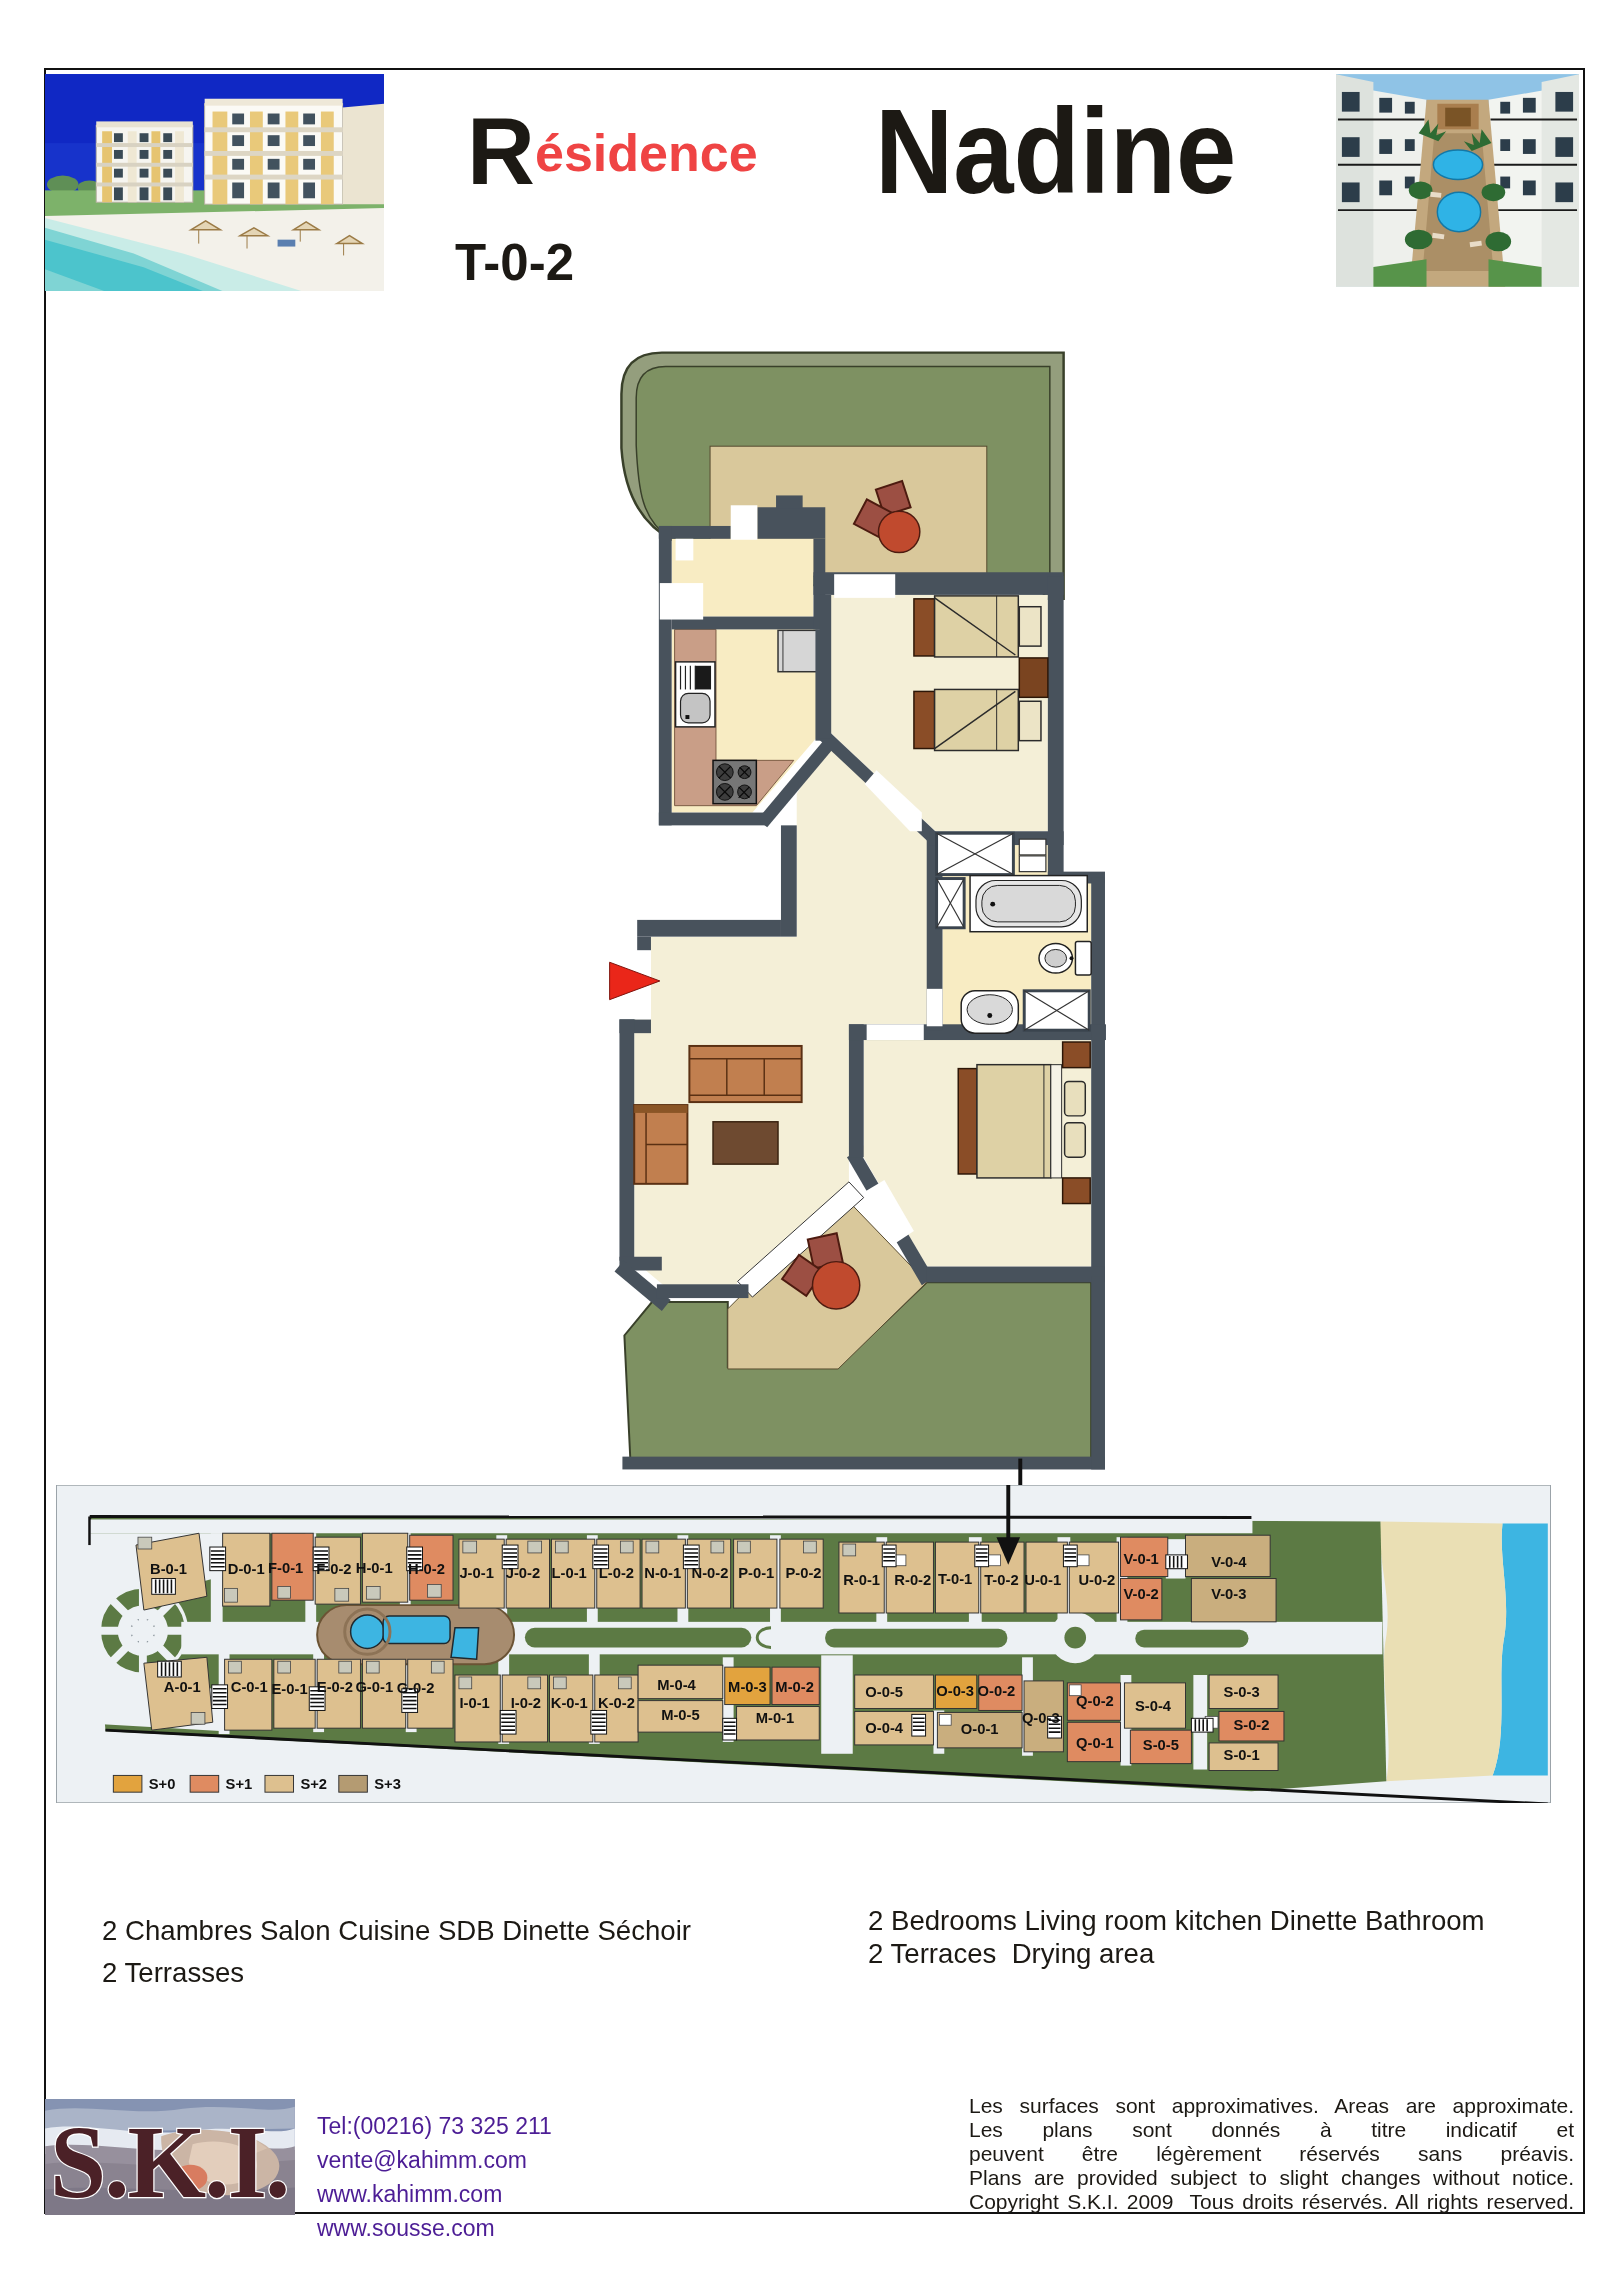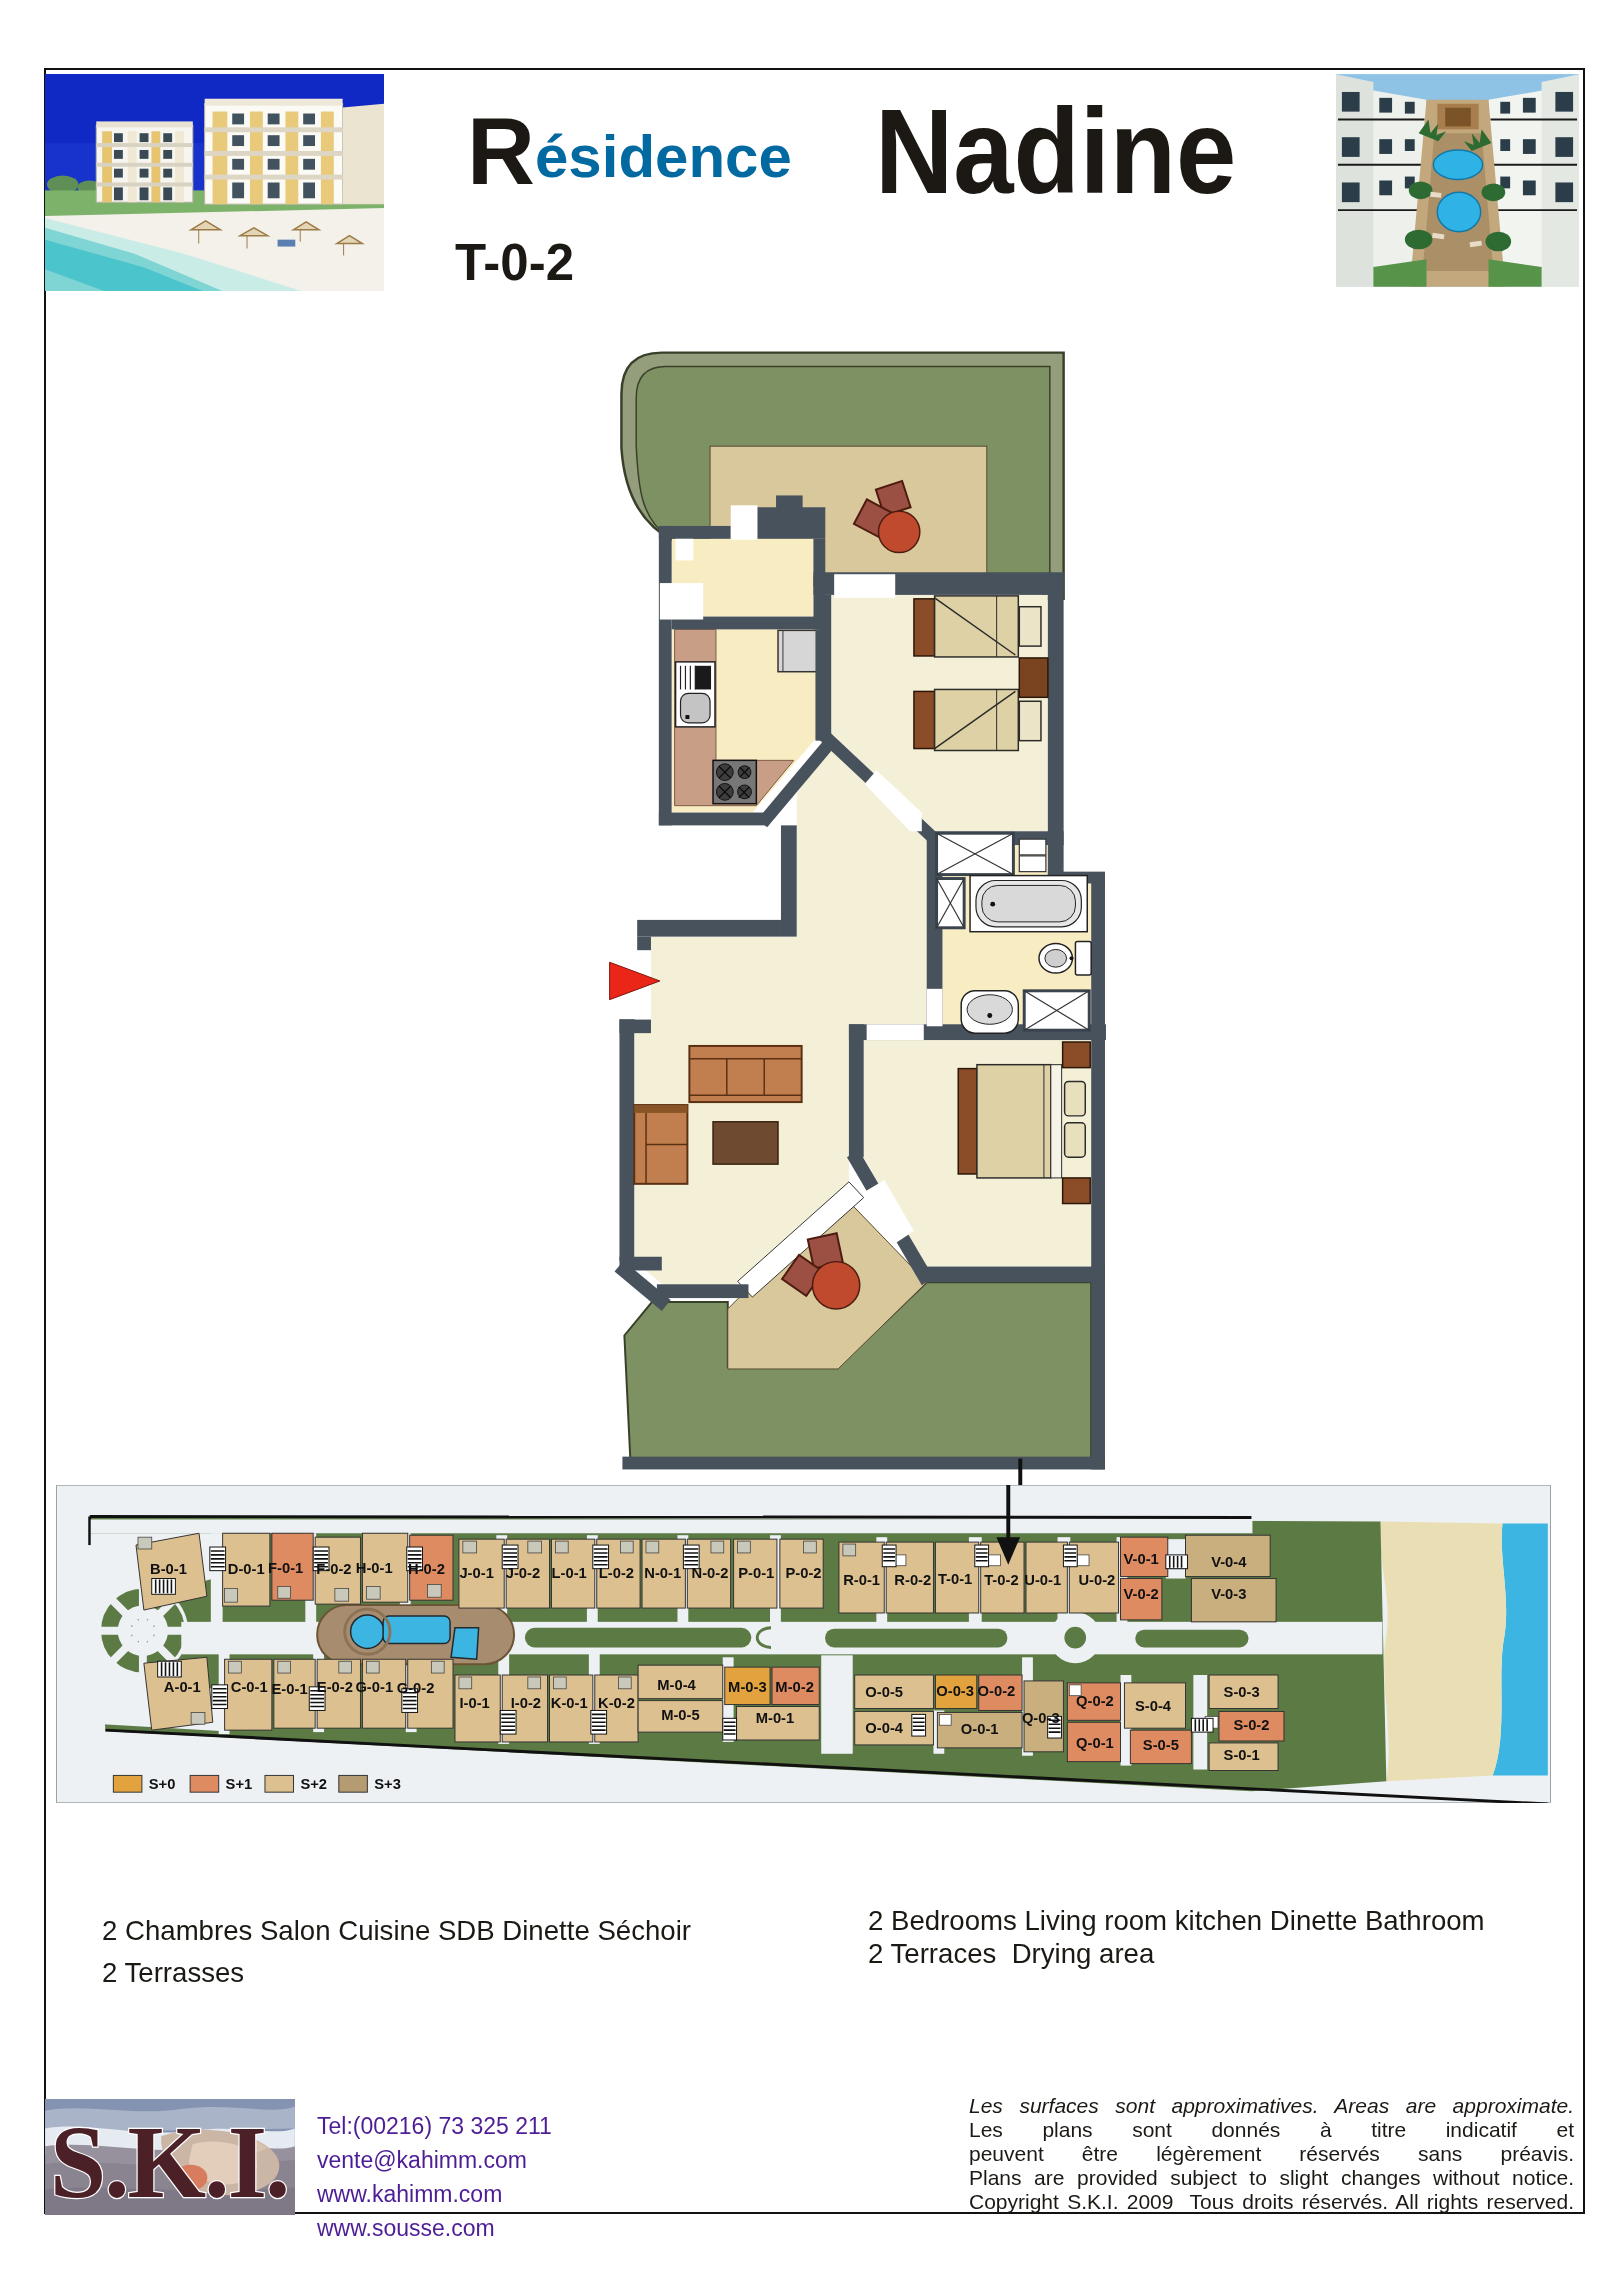--- a/index.html
+++ b/index.html
@@ -143,21 +143,21 @@
 </g>
 <g fill="#e8dcc8">
 <rect x="98" y="162" width="12" height="5" transform="rotate(8 104 164)"></rect>
 <rect x="136" y="170" width="12" height="5" transform="rotate(-8 142 172)"></rect>
 <rect x="96" y="120" width="11" height="5" transform="rotate(6 101 122)"></rect>
 </g>
 </svg>
 </div>
 
 <div class="abs" style="left:467px;top:105px;font-size:94px;line-height:1;font-weight:bold;color:#1c1914;white-space:nowrap;">R</div>
-<div class="abs" style="left:535px;top:127px;font-size:60px;line-height:1;font-weight:bold;color:#0369a1;white-space:nowrap;">ésidence</div>
+<div class="abs" style="left:535px;top:127px;font-size:52px;line-height:1;font-weight:bold;color:#ef4444;white-space:nowrap;">ésidence</div>
 <div class="abs" style="left:875px;top:91px;font-size:120px;line-height:1;font-weight:bold;color:#1c1914;white-space:nowrap;transform:scaleX(0.903);transform-origin:0 0;">Nadine</div>
 
 <div class="abs" style="left:455px;top:237px;font-size:51px;line-height:1;font-weight:bold;color:#1c1914;">T-0-2</div>
 
 <div class="abs" style="left:0px;top:0px;width:1623px;height:2281px;">
 <svg width="1623" height="2281" viewBox="0 0 1648 2316" xmlns="http://www.w3.org/2000/svg">
 
 <path d="M 684,549 C 650,532 634,500 631,455 L 631,400 Q 631,358 672,358 L 1080,358 L 1080,608 L 1060,608 L 1060,594 L 769,594 L 769,549 Z" fill="#949e7d" stroke="#39402a" stroke-width="2.5"></path>
 
 <path d="M 680,546 C 652,528 648,498 646,452 L 646,404 Q 646,372 676,372 L 1066,372 L 1066,594 L 769,594 L 769,546 Z" fill="#7e9162" stroke="#39402a" stroke-width="1.5"></path>
@@ -848,19 +848,19 @@
 <path d="M206,36 L226,50 L212,56 Z" fill="#d8c2b0"></path>
 <ellipse cx="148" cy="80" rx="17" ry="13" fill="#d87c60"></ellipse>
 <ellipse cx="142" cy="86" rx="9" ry="7" fill="#e89a7e"></ellipse>
 <text x="5" y="100" font-family="Liberation Serif, serif" font-size="106" font-weight="bold" fill="#4b2127" stroke="#ffffff" stroke-width="2.5" paint-order="stroke" transform="scale(0.97 1)" letter-spacing="-2">S.K.I.</text>
 </svg>
 </div>
 
 <div class="abs" style="left:317px;top:2109px;font-size:23px;color:#4c1d95;line-height:34px;">Tel:(00216) 73 325 211<br>vente@kahimm.com<br>www.kahimm.com<br>www.sousse.com</div>
 
 <div class="abs" style="left:969px;top:2094px;width:605px;font-size:21px;color:#1c1914;line-height:24px;">
-<div style="text-align:justify;text-align-last:justify;font-style:italic;">Les surfaces sont approximatives. Areas are approximate.</div>
+<div style="text-align:justify;text-align-last:justify;">Les surfaces sont approximatives. Areas are approximate.</div>
 <div style="text-align:justify;text-align-last:justify;">Les plans sont donnés à titre indicatif et</div>
 <div style="text-align:justify;text-align-last:justify;">peuvent être légèrement réservés sans préavis.</div>
 <div style="text-align:justify;text-align-last:justify;">Plans are provided subject to slight changes without notice.</div>
 <div style="text-align:justify;text-align-last:justify;">Copyright S.K.I. 2009&nbsp; Tous droits réservés. All rights reserved.</div>
 </div>
 
 
 </body></html>

